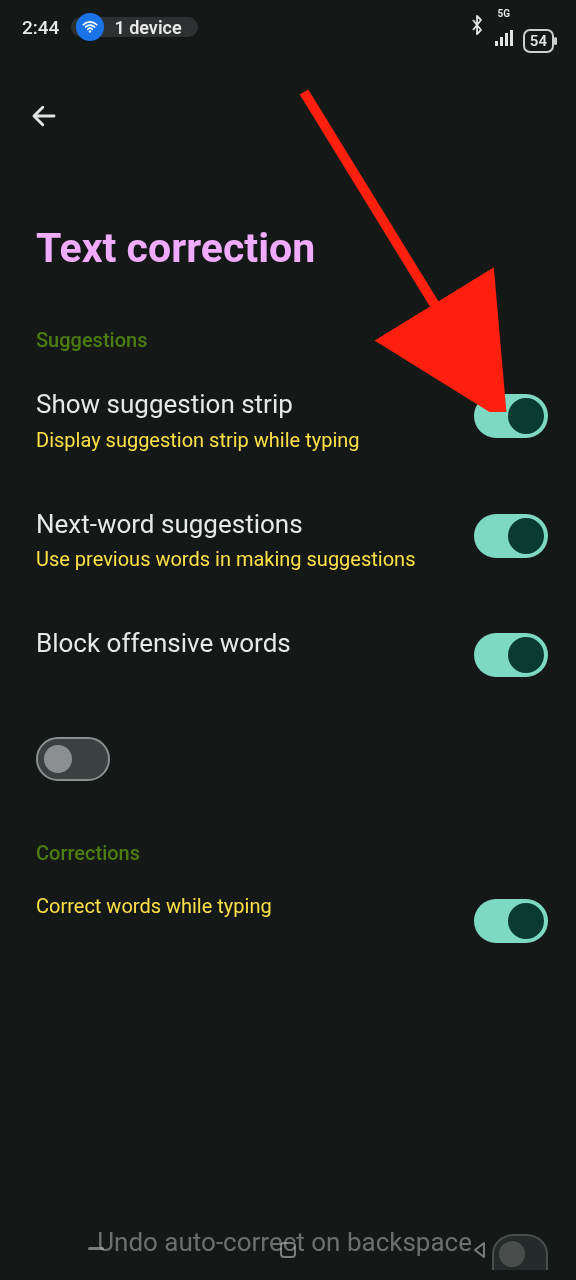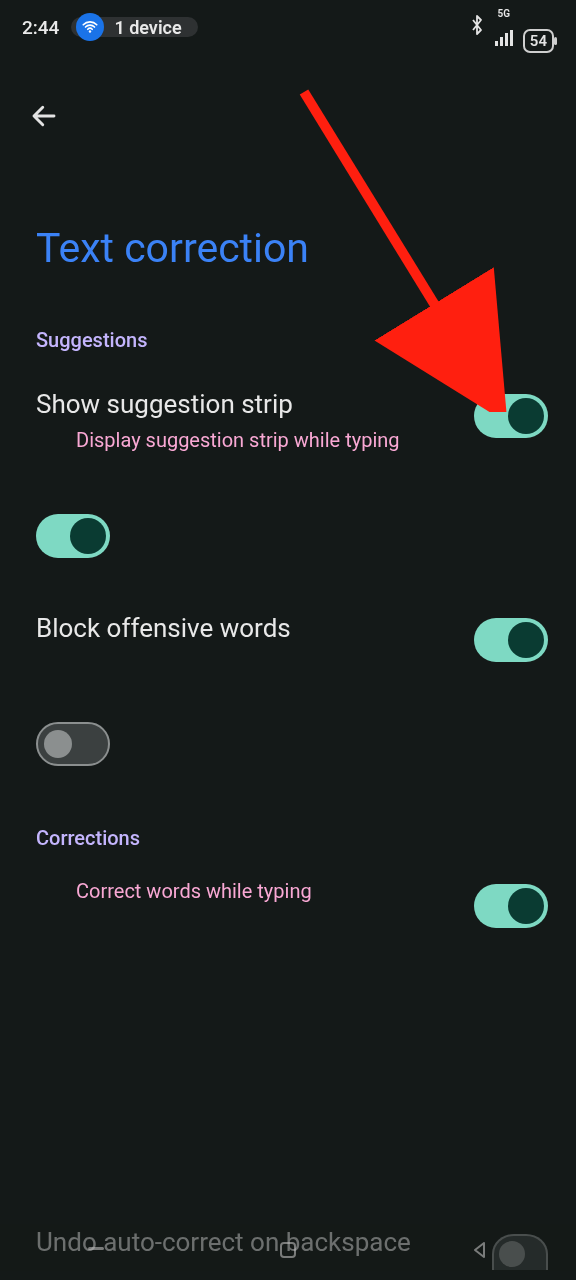--- a/index.html
+++ b/index.html
@@ -59,27 +59,27 @@
   .bars div { width: 3px; background: #e3e3e3; }
   .b1{height:5px}.b2{height:9px}.b3{height:13px}.b4{height:16px}
 
   
   .back-row { padding: 42px 24px 0; }
   .back-btn { width: 40px; height: 40px; display:flex; align-items:center; justify-content:center; }
   .back-btn svg { width: 30px; height: 30px; stroke: #e3e3e3; }
 
   .page-title {
     font-size: 41px;
-    font-weight: 400;
-    color: #3b82f6;
+    font-weight: 700;
+    color: #f0abfc;
     padding: 88px 36px 0;
   }
 
   .section-header {
-    color: #c4b5fd;
+    color: #4d7c0f;
     font-size: 20px;
     font-weight: 500;
     padding: 56px 36px 6px;
   }
   .section-header.tight { padding-top: 48px; }
 
   .setting-row {
     display: flex;
     align-items: flex-start;
     justify-content: space-between;
@@ -89,23 +89,22 @@
   .setting-text { flex: 1; min-width: 0; }
   .setting-title {
     font-size: 26px;
     font-weight: 400;
     color: #e8e8e8;
     line-height: 1.25;
     margin-bottom: 6px;
   }
   .setting-sub {
     font-size: 20px;
-    color: #f9a8d4;
+    color: #fde047;
     line-height: 1.35;
-    margin-left: 40px;
   }
 
   
   .toggle {
     flex-shrink: 0;
     width: 74px;
     height: 44px;
     border-radius: 22px;
     position: relative;
     margin-top: 6px;
@@ -148,20 +147,21 @@
 
   
   .cutoff {
     position: absolute;
     bottom: 0; left: 0; right: 0;
     padding: 0 28px 0 36px;
     display: flex;
     align-items: flex-start;
     justify-content: space-between;
     gap: 20px;
+    text-align: right;
   }
   .cutoff .setting-title { font-size: 26px; }
   .cutoff-toggle {
     flex-shrink:0;
     width: 56px; height: 36px;
     border-radius: 22px 22px 0 0 / 20px 20px 0 0;
     background:#3b4040; border:2px solid #8b8f8f; border-bottom:none;
     position:relative;
     align-self: flex-end;
     margin-bottom: -4px;
@@ -226,20 +226,24 @@
   <div class="setting-text">
     <div class="setting-title">Show suggestion strip</div>
     <div class="setting-sub">Display suggestion strip while typing</div>
   </div>
   <div class="toggle on">
       <div class="knob"></div>
     </div>
 </div>
 
 <div class="setting-row" style="padding-top:42px">
+  <div class="setting-text">
+    <div class="setting-title">Next-word suggestions</div>
+    <div class="setting-sub">Use previous words in making suggestions</div>
+  </div>
   <div class="toggle on">
       <div class="knob"></div>
     </div>
 </div>
 
 <div class="setting-row" style="padding-top:42px">
   <div class="setting-text">
     <div class="setting-title">Block offensive words</div>
   </div>
   <div class="toggle on">

